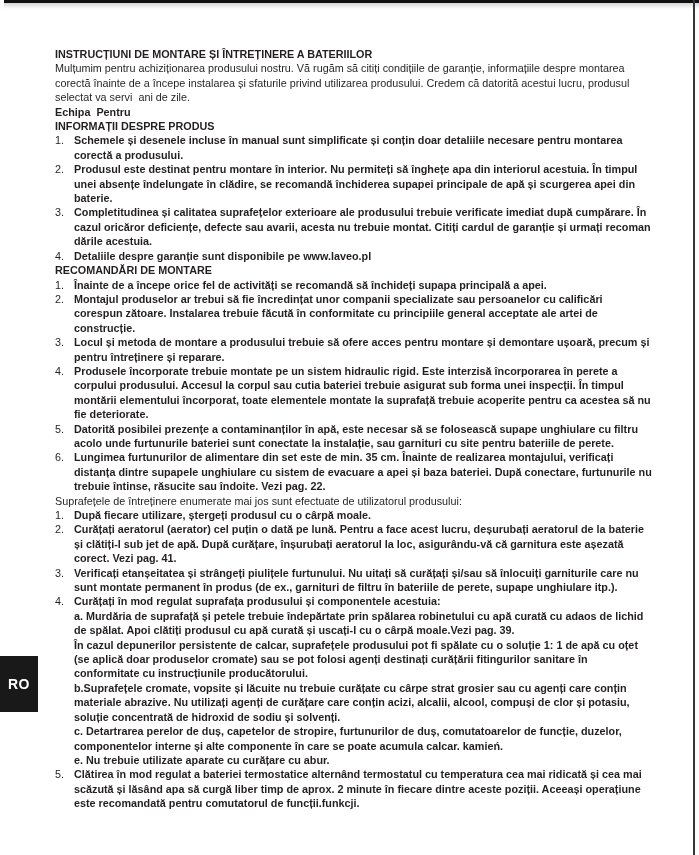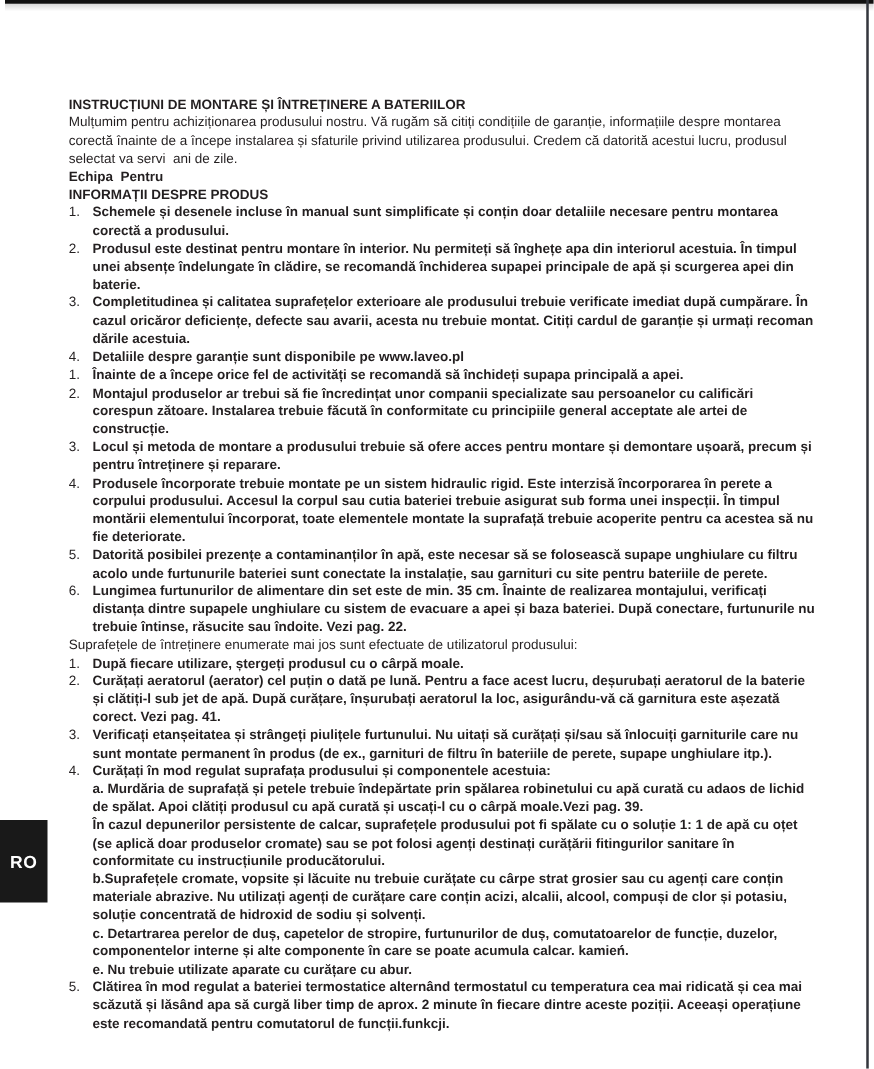--- a/index.html
+++ b/index.html
@@ -17,29 +17,29 @@
   }
   .page-top-shadow {
     position:absolute; top:3px; left:4px; right:0; height:6px;
     background:linear-gradient(rgba(0,0,0,0.16), rgba(0,0,0,0));
   }
   .page-right-edge {
     position:absolute; top:0; right:4px; width:2px; height:100%;
     background:#33363d;
   }
   .lang-tab {
-    position:absolute; left:0; top:656px; width:38px; height:66px;
+    position:absolute; left:0; top:656px; width:38px; height:56px;
     background:#191919; color:#ffffff;
     display:flex; align-items:center;
     padding-left:8px; box-sizing:border-box;
     font-weight:bold; font-size:14px; letter-spacing:0.5px;
   }
   .content {
     position:absolute; left:55px; top:47px; width:599px;
-    font-size:10.8px; line-height:14.4px;margin-top:30px;
+    font-size:10.8px; line-height:14.4px;
   }
   .t { white-space:pre-wrap; }
   .bold { font-weight:bold; }
   .li { display:flex; }
   .li .num { flex:0 0 19px; }
   .li .li-body { flex:1; min-width:0;font-weight:bold; }
 </style>
 </head>
 <body>
 
@@ -77,20 +77,21 @@
           </div>
         </div>
         <div class="li">
           <div class="num t">4.</div>
           <div class="li-body">
             <div class="t">Detaliile despre garanție sunt disponibile pe www.laveo.pl</div>
           </div>
         </div>
       </div>
       <div>
+        <div class="t bold">RECOMANDĂRI DE MONTARE</div>
         <div class="li">
           <div class="num t">1.</div>
           <div class="li-body">
             <div class="t">Înainte de a începe orice fel de activități se recomandă să închideți supapa principală a apei.</div>
           </div>
         </div>
         <div class="li">
           <div class="num t">2.</div>
           <div class="li-body">
             <div class="t">Montajul produselor ar trebui să fie încredințat unor companii specializate sau persoanelor cu calificări corespun zătoare. Instalarea trebuie făcută în conformitate cu principiile general acceptate ale artei de construcție.</div>

